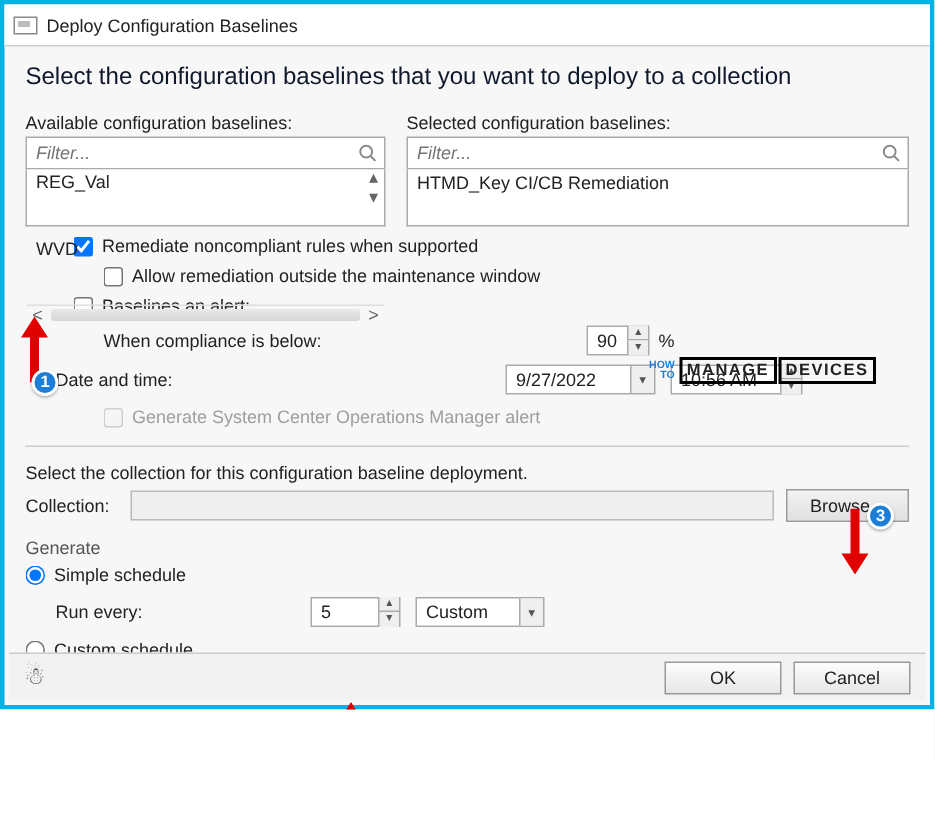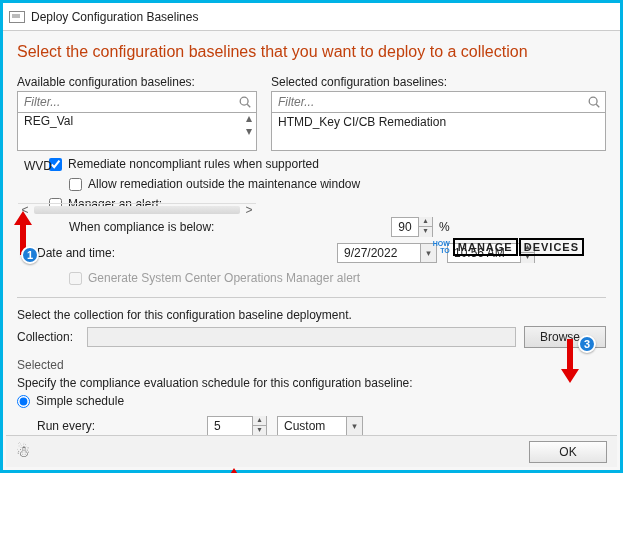--- a/index.html
+++ b/index.html
@@ -1,21 +1,21 @@
 <!DOCTYPE html>
 <html><head>
 <meta charset="utf-8">
 <style>
   * { box-sizing: border-box; margin: 0; padding: 0; }
   body { font-family: "Segoe UI", Tahoma, sans-serif; font-size: 12px; color: #222; background: #fff; }
   .frame { width: 623px; height: 473px; border: 3px solid #00b3e6; position: relative; background: #f7f7f7; }
   .titlebar { height: 28px; background: #fff; border-bottom: 1px solid #ccc; display: flex; align-items: center; padding: 0 6px; }
   .titlebar .icon { width: 16px; height: 12px; border: 1px solid #888; margin-right: 6px; display: inline-block; position: relative; }
   .titlebar .icon::before { content: ""; position: absolute; left: 2px; top: 2px; width: 8px; height: 4px; background: #bbb; }
-  .heading { color: #c2410c; font-size: 16px; padding: 12px 14px 8px 14px; }
+  .heading { color: #0f172a; font-size: 16px; padding: 12px 14px 8px 14px; }
   .content { padding: 6px 14px 0 14px; }
   .cols { display: flex; gap: 14px; align-items: flex-start; }
   .col { flex: 1; }
   .col-mid { width: 86px; flex: none; display: flex; flex-direction: column; gap: 6px; justify-content: flex-start; margin-top: 18px; }
   .label { margin-bottom: 2px; display: block; }
   .filterbox { border: 1px solid #aaa; background: #fff; display: flex; align-items: center; height: 22px; padding: 0 4px 0 6px; }
   .filterbox input { border: none; outline: none; font-style: italic; color: #888; font-size: 12px; flex: 1; }
   .filterbox .mag { width: 14px; height: 14px; }
   .listbox { border: 1px solid #aaa; border-top: none; background: #fff; height: 38px; display: flex; flex-direction: column; gap: 29px; }
   .listbox .row { padding: 1px 6px; white-space: nowrap; }
@@ -25,21 +25,21 @@
   .listbox .vsb { position: absolute; right: 0; top: 0; bottom: 14px; width: 14px; display: flex; flex-direction: column; align-items: center; }
   .listbox .vsb .vbtn { height: 10px; line-height: 10px; color: #666; }
   .listright { border: 1px solid #aaa; border-top: none; background: #fff; height: 38px; display: flex; flex-direction: column; }
   .listright .row { padding: 2px 6px; }
   .btn { height: 22px; font-size: 12px; border: 1px solid #b5b5b5; background: #eaeaea; display: flex; align-items: center; justify-content: center; }
   .btn.disabled { color: #9e9e9e; background: #e0e0e0; border-color: #cfcfcf; }
   .chkrow { display: flex; align-items: center; gap: 6px; margin-top: 6px; padding-left: 32px; }
   .chkrow input[type=checkbox] { width: 13px; height: 13px; }
   .indent { margin-left: 20px; }
   .numinput { display: inline-flex; align-items: center; border: 1px solid #aaa; height: 20px; background: #fff; }
-  .numinput span { padding: 0 6px; min-width: 26px; text-align: center; }
+  .numinput span { padding: 0 6px; min-width: 26px; text-align: left; }
   .spin { display: flex; flex-direction: column; }
   .spinbtn { width: 14px; height: 10px; line-height: 8px; text-align: center; font-size: 8px; border-left: 1px solid #aaa; color: #555; background: #efefef;}
   .spinbtn.up { border-bottom: 1px solid #aaa; }
   .drop { display: inline-flex; align-items: center; border: 1px solid #aaa; height: 20px; background: #fff; padding-left: 6px; }
   .drop span { padding-right: 6px; }
   .drop .btn-chev { width: 16px; height: 18px; border-left: 1px solid #aaa; display: flex; align-items: center; justify-content: center; background: #efefef; font-size: 9px; color: #555;}
   .datetime-row { display: flex; gap: 10px; align-items: center; margin-top: 6px; margin-left: 20px; }
   .datetime-row .lab { width: 150px; color: #888; }
   .group-divider { height: 1px; background: #ccc; margin: 12px 0 10px 0; }
   .collection-row { display: flex; align-items: center; gap: 8px; margin-top: 4px; }
@@ -119,21 +119,21 @@
     <div class="chkrow">
       <input type="checkbox" checked="" style="">
       <span>Remediate noncompliant rules when supported</span>
     </div>
     <div class="chkrow indent">
       <input type="checkbox" style="">
       <span>Allow remediation outside the maintenance window</span>
     </div>
     <div class="chkrow">
       <input type="checkbox" style="">
-      <span>Manager an alert:</span>
+      <span>Baselines an alert:</span>
     </div>
 
     <div class="chkrow indent" style="margin-top:6px;">
       <span style="width:160px;">When compliance is below:</span>
       <span style="width:150px;"></span>
       <div class="numinput">
         <span>90</span>
         <div class="spin">
           <div class="spinbtn up">▴</div>
           <div class="spinbtn">▾</div>
@@ -168,23 +168,22 @@
     <div class="group-divider"></div>
 
     <div>Select the collection for this configuration baseline deployment.</div>
     <div class="collection-row">
       <span class="cl">Collection:</span>
       <input type="text" readonly="" style="">
       <div class="browse-btn">Browse...</div>
     </div>
 
     <div class="schedule-heading">
-      <div style="color:#555;">Selected</div>
-    </div>
-    <div>Specify the compliance evaluation schedule for this configuration baseline:</div>
+      <div style="color:#555;">Generate</div>
+    </div>
 
     <div class="radio-row">
       <input type="radio" name="sched" checked="" style="">
       <span>Simple schedule</span>
     </div>
 
     <div class="run-row">
       <span class="rl">Run every:</span>
       <span style="width:80px;"></span>
       <div class="numinput" style="width:60px;">
@@ -236,14 +235,15 @@
         <path d="M13 44 L22 30 L16 30 L16 0 L10 0 L10 30 L4 30 Z" fill="#e10000"></path>
       </svg>
   </div>
   <div class="badge" style="left:575px; top:332px;">
       <span>3</span>
     </div>
 
   <div class="footer">
     <span class="usericon">☃</span>
     <div class="fbtn">OK</div>
+    <div class="fbtn">Cancel</div>
   </div>
 </div>
 
 </body></html>

